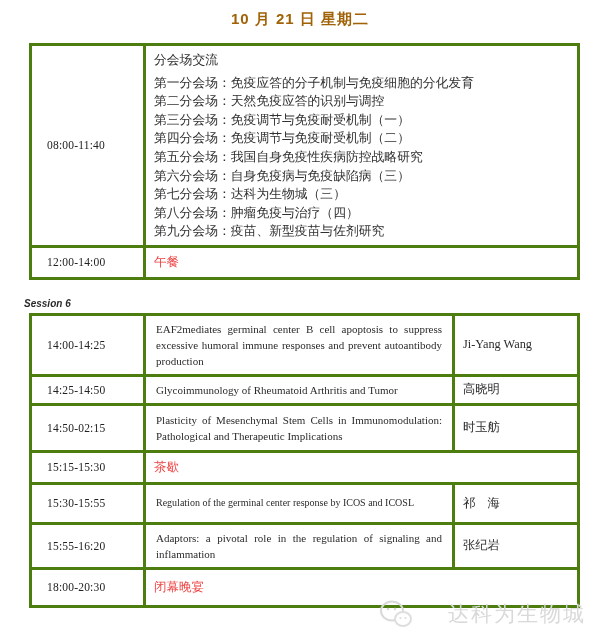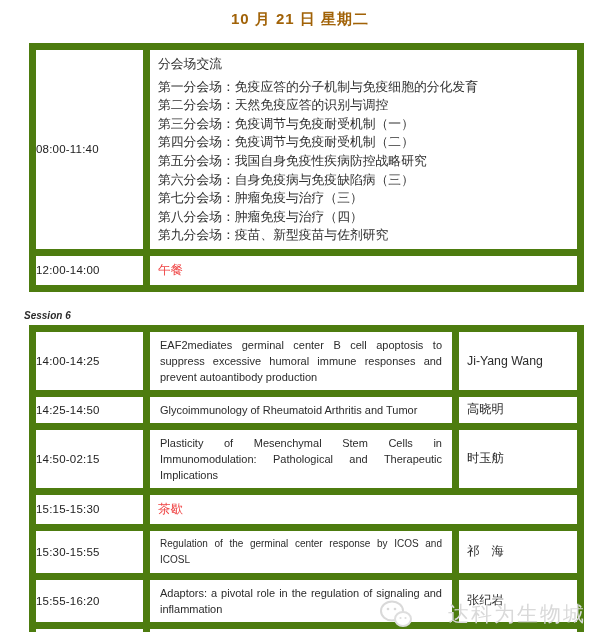--- a/index.html
+++ b/index.html
@@ -20,29 +20,30 @@
     letter-spacing: 1px;
   }
   table.tbl {
     border-collapse: collapse;
     table-layout: fixed;
     width: 548px;
     margin-left: 29px;
     border: 2px solid #3f3f3f;
   }
   table.tbl td {
-    border: 7px solid #4d7c0f;
+    border: 3px solid #4d7c0f;
     vertical-align: middle;
     overflow: hidden;
+    font-family: Liberation Serif, serif;
   }
   .tbl-morning { margin-top: 14px; }
   .time-cell {
     font-size: 11.5px;
     color: #222222;
-    padding-left: 0;
+    padding-left: 15px;
     letter-spacing: 0.2px;
   }
   .content-cell {
     padding: 5px 8px 4px 8px;
     font-size: 12.8px;
     color: #303030;
   }
   .session-line { line-height: 18.6px; white-space: nowrap; }
   .session-line.first { margin-bottom: 4px; }
   .cn-cell {
@@ -110,21 +111,21 @@
       <tr class="rh195">
     <td class="time-cell">08:00-11:40</td>
     <td class="content-cell">
       <div class="session-line first">分会场交流</div>
       <div class="session-line">第一分会场：免疫应答的分子机制与免疫细胞的分化发育</div>
       <div class="session-line">第二分会场：天然免疫应答的识别与调控</div>
       <div class="session-line">第三分会场：免疫调节与免疫耐受机制（一）</div>
       <div class="session-line">第四分会场：免疫调节与免疫耐受机制（二）</div>
       <div class="session-line">第五分会场：我国自身免疫性疾病防控战略研究</div>
       <div class="session-line">第六分会场：自身免疫病与免疫缺陷病（三）</div>
-      <div class="session-line">第七分会场：肿瘤免疫与治疗（三）</div>
+      <div class="session-line">第七分会场：达科为生物城（三）</div>
       <div class="session-line">第八分会场：肿瘤免疫与治疗（四）</div>
       <div class="session-line">第九分会场：疫苗、新型疫苗与佐剂研究</div>
     </td>
   </tr>
   <tr class="rh33">
     <td class="time-cell">12:00-14:00</td>
     <td class="cn-cell">午餐</td>
   </tr>
 </tbody>
   </table>

